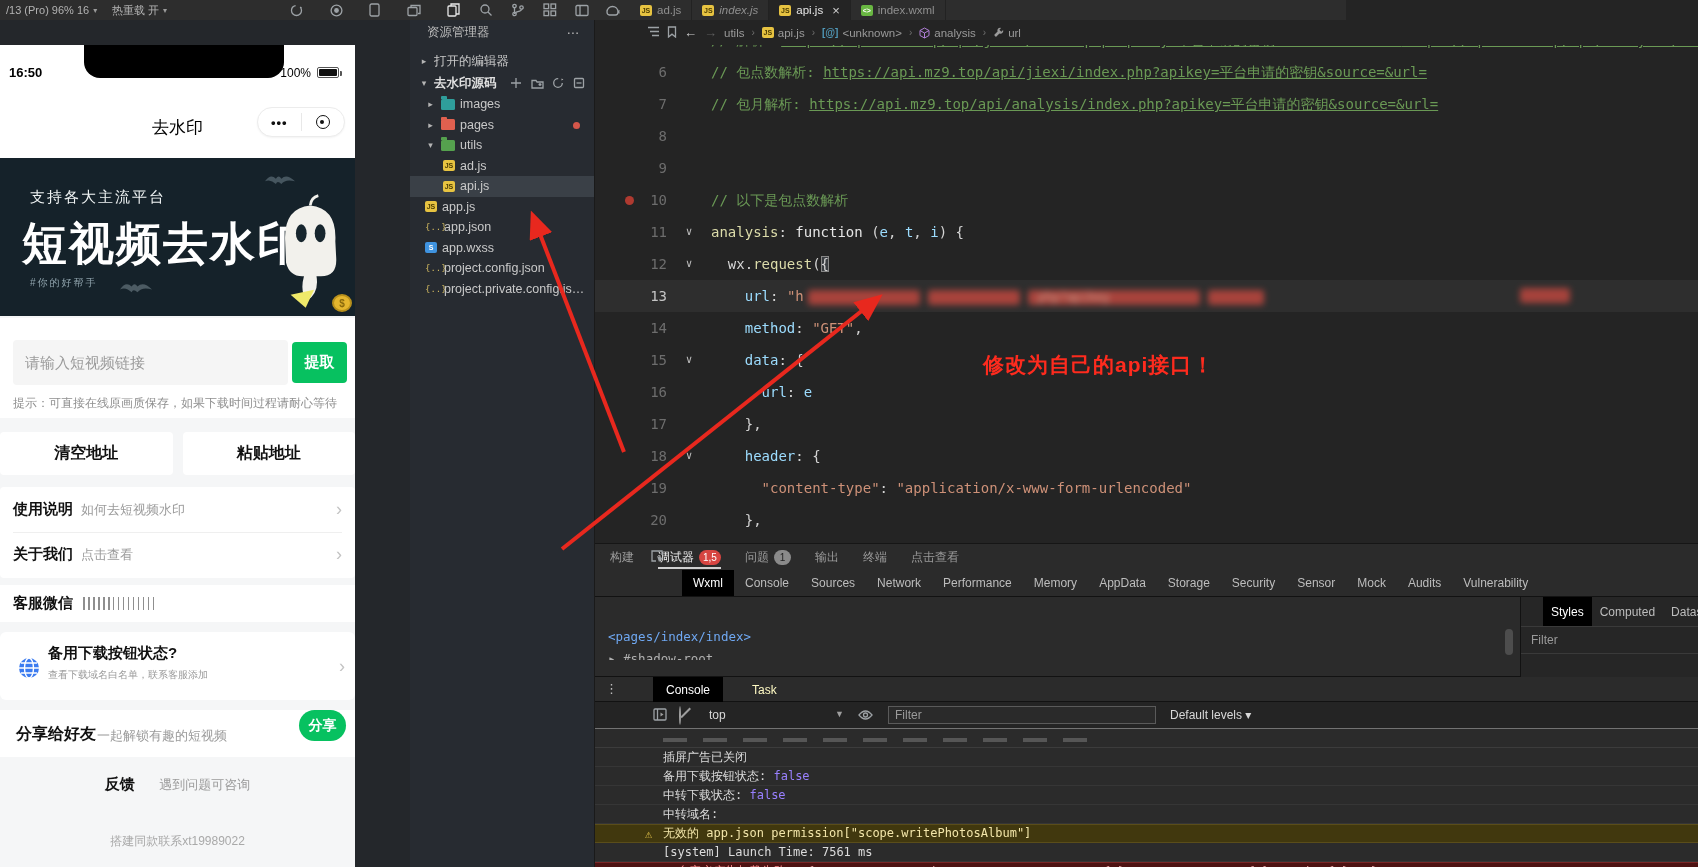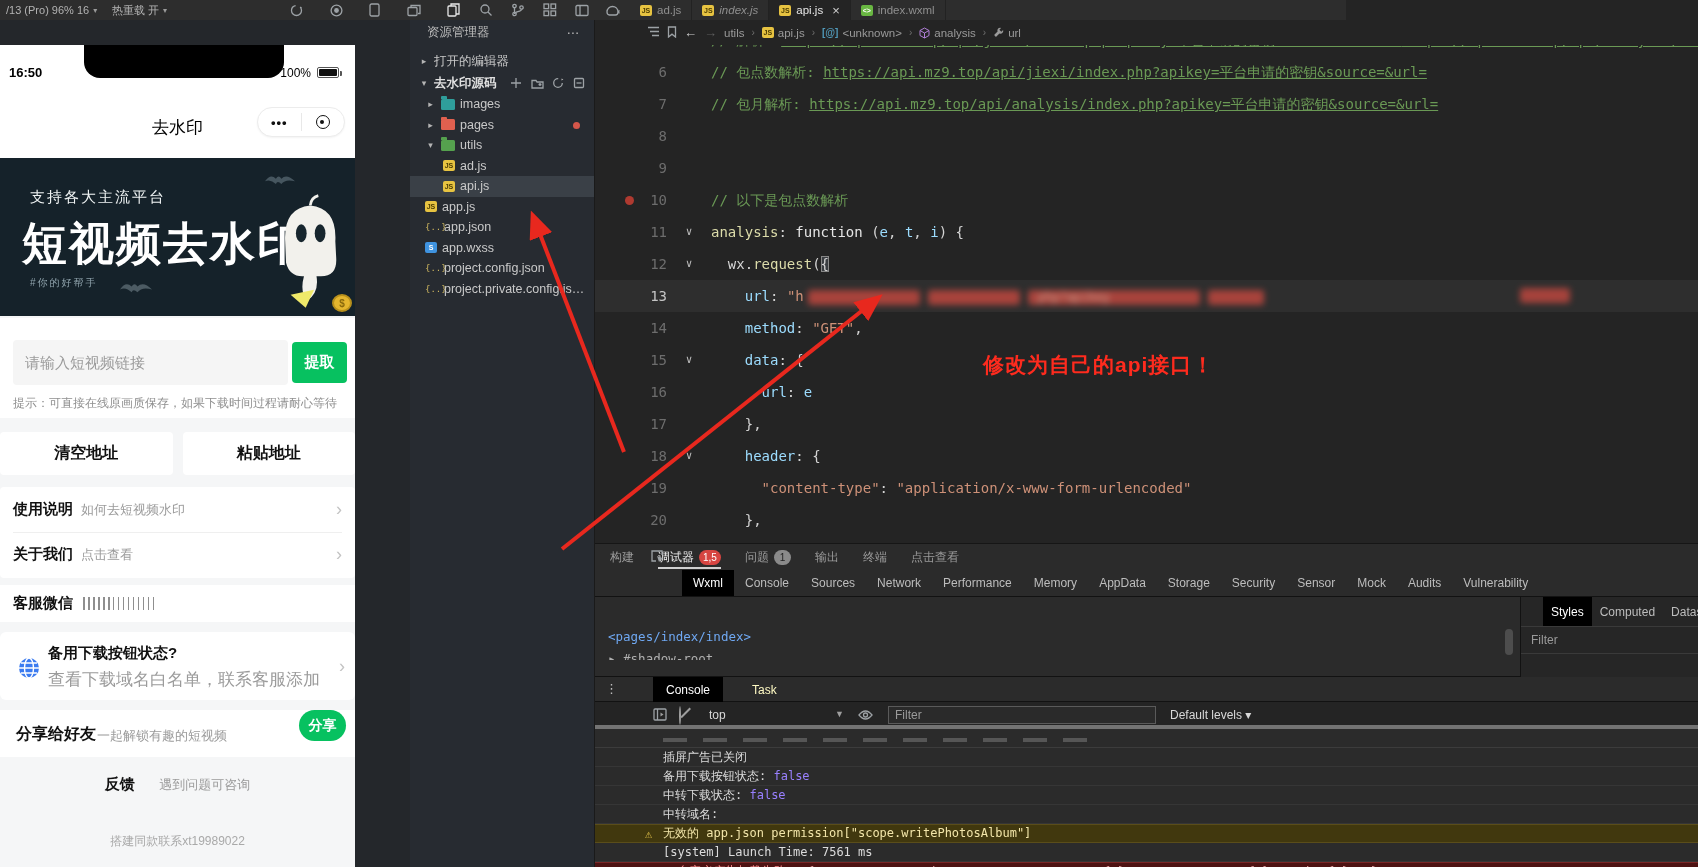--- a/index.html
+++ b/index.html
@@ -61,21 +61,21 @@
   .p-mrow .t{font-size:15px;font-weight:bold;color:#111;margin-right:8px}
   .p-mrow .d{font-size:13px;color:#9b9b9b}
   .p-mrow .chev{margin-left:auto;color:#c3c3c3;font-size:18px}
   .p-mdiv{position:absolute;left:13px;top:45px;width:329px;height:1px;background:#efefef}
   .p-service{left:0;top:540px;width:355px;height:37px;display:flex;align-items:center;padding:0 13px}
   .p-service .t{font-size:15px;font-weight:bold;color:#111;margin-right:10px}
   .bars{width:72px;height:13px;background:repeating-linear-gradient(90deg,#8f8f8f 0 1.5px,transparent 1.5px 5px)}
   .p-help{left:0;top:587px;width:355px;height:68px;border-radius:6px}
   .globe{position:absolute;left:16px;top:23px}
   .p-help .t{position:absolute;left:48px;top:12px;font-size:15px;font-weight:bold;color:#111}
-  .p-help .d{position:absolute;left:48px;top:36px;font-size:17px;color:#9b9b9b}
+  .p-help .d{position:absolute;left:48px;top:36px;font-size:10px;color:#9b9b9b}
   .p-help .chev{position:absolute;right:10px;top:24px;color:#c3c3c3;font-size:18px}
   .p-share{left:0;top:665px;width:355px;height:47px}
   .p-share .t{position:absolute;left:16px;top:14px;font-size:16px;font-weight:bold;color:#111}
   .p-share .d{position:absolute;left:97px;top:17px;font-size:13px;color:#9b9b9b}
   .p-share-btn{position:absolute;left:299px;top:0;width:47px;height:31px;border-radius:16px;font-size:14px}
   .p-feedback{position:absolute;left:0;top:730px;width:355px;text-align:center}
   .p-feedback .t{font-size:15px;font-weight:bold;color:#111;margin-right:20px}
   .p-feedback .d{font-size:13px;color:#9b9b9b}
   .p-footer{position:absolute;left:0;top:788px;width:355px;text-align:center;font-size:12px;color:#a9a9a9}
 
@@ -150,21 +150,21 @@
   .vthumb{position:absolute;left:910px;top:2px;width:8px;height:26px;border-radius:4px;background:#4d4d4d}
   .rightpane{position:absolute;left:925px;top:53px;width:178px;height:80px;border-left:1px solid #121212;background:#262626}
   .insp-tabs{height:30px;display:flex;align-items:stretch;padding-left:22px;font-size:12px;color:#bdbdbd;border-bottom:1px solid #3a3a3a}
   .insp-tab{display:flex;align-items:center;padding:0 8px}
   .insp-tab.active{background:#000;color:#fff}
   .insp-filter{height:27px;display:flex;align-items:center;padding-left:10px;font-size:12px;color:#9a9a9a;border-bottom:1px solid #3a3a3a}
   .chead{position:absolute;left:0;top:133px;width:1103px;height:25px;background:#2b2b2b;border-bottom:1px solid #121212}
   .kebab{position:absolute;left:10px;top:4px;color:#bdbdbd;font-size:13px}
   .ctab{position:absolute;top:0;height:25px;display:flex;align-items:center;padding:0 13px;font-size:12px;color:#fef9c3}
   .ctab.active{background:#000;color:#fff}
-  .ctools{position:absolute;left:0;top:158px;width:1103px;height:27px;background:#242424;border-bottom:4px solid #737373}
+  .ctools{position:absolute;left:0;top:158px;width:1103px;height:27px;background:#242424;border-bottom:1px solid #737373}
   .ct-ico{position:absolute;top:5px;color:#9e9e9e}
   .noentry{width:13px;height:13px;border:1.5px solid #9e9e9e;border-radius:50%;position:relative}
   .noentry::after{content:"";position:absolute;left:-1px;top:4.5px;width:13px;height:1.5px;background:#9e9e9e;transform:rotate(-45deg)}
   .ct-top{position:absolute;left:114px;top:6px;font-size:12px;color:#d8d8d8}
   .ct-caret{position:absolute;left:240px;top:7px;font-size:9px;color:#9e9e9e}
   .ct-filter{position:absolute;left:293px;top:4px;width:268px;height:18px;background:#2a2a2a;border:1px solid #5a5a5a;color:#ccc;font-size:12px;padding:0 6px;outline:none}
   .ct-filter::placeholder{color:#9a9a9a}
   .ct-levels{position:absolute;left:575px;top:6px;font-size:12px;color:#d8d8d8}
   .clog{position:absolute;left:0;top:185px;width:1103px;height:139px;overflow:hidden;font-family:"DejaVu Sans Mono",monospace;font-size:12px}
   .crow{min-height:19px;border-bottom:1px solid #363636;display:flex;align-items:center;padding-left:68px;color:#dcdcdc;position:relative;white-space:pre}

